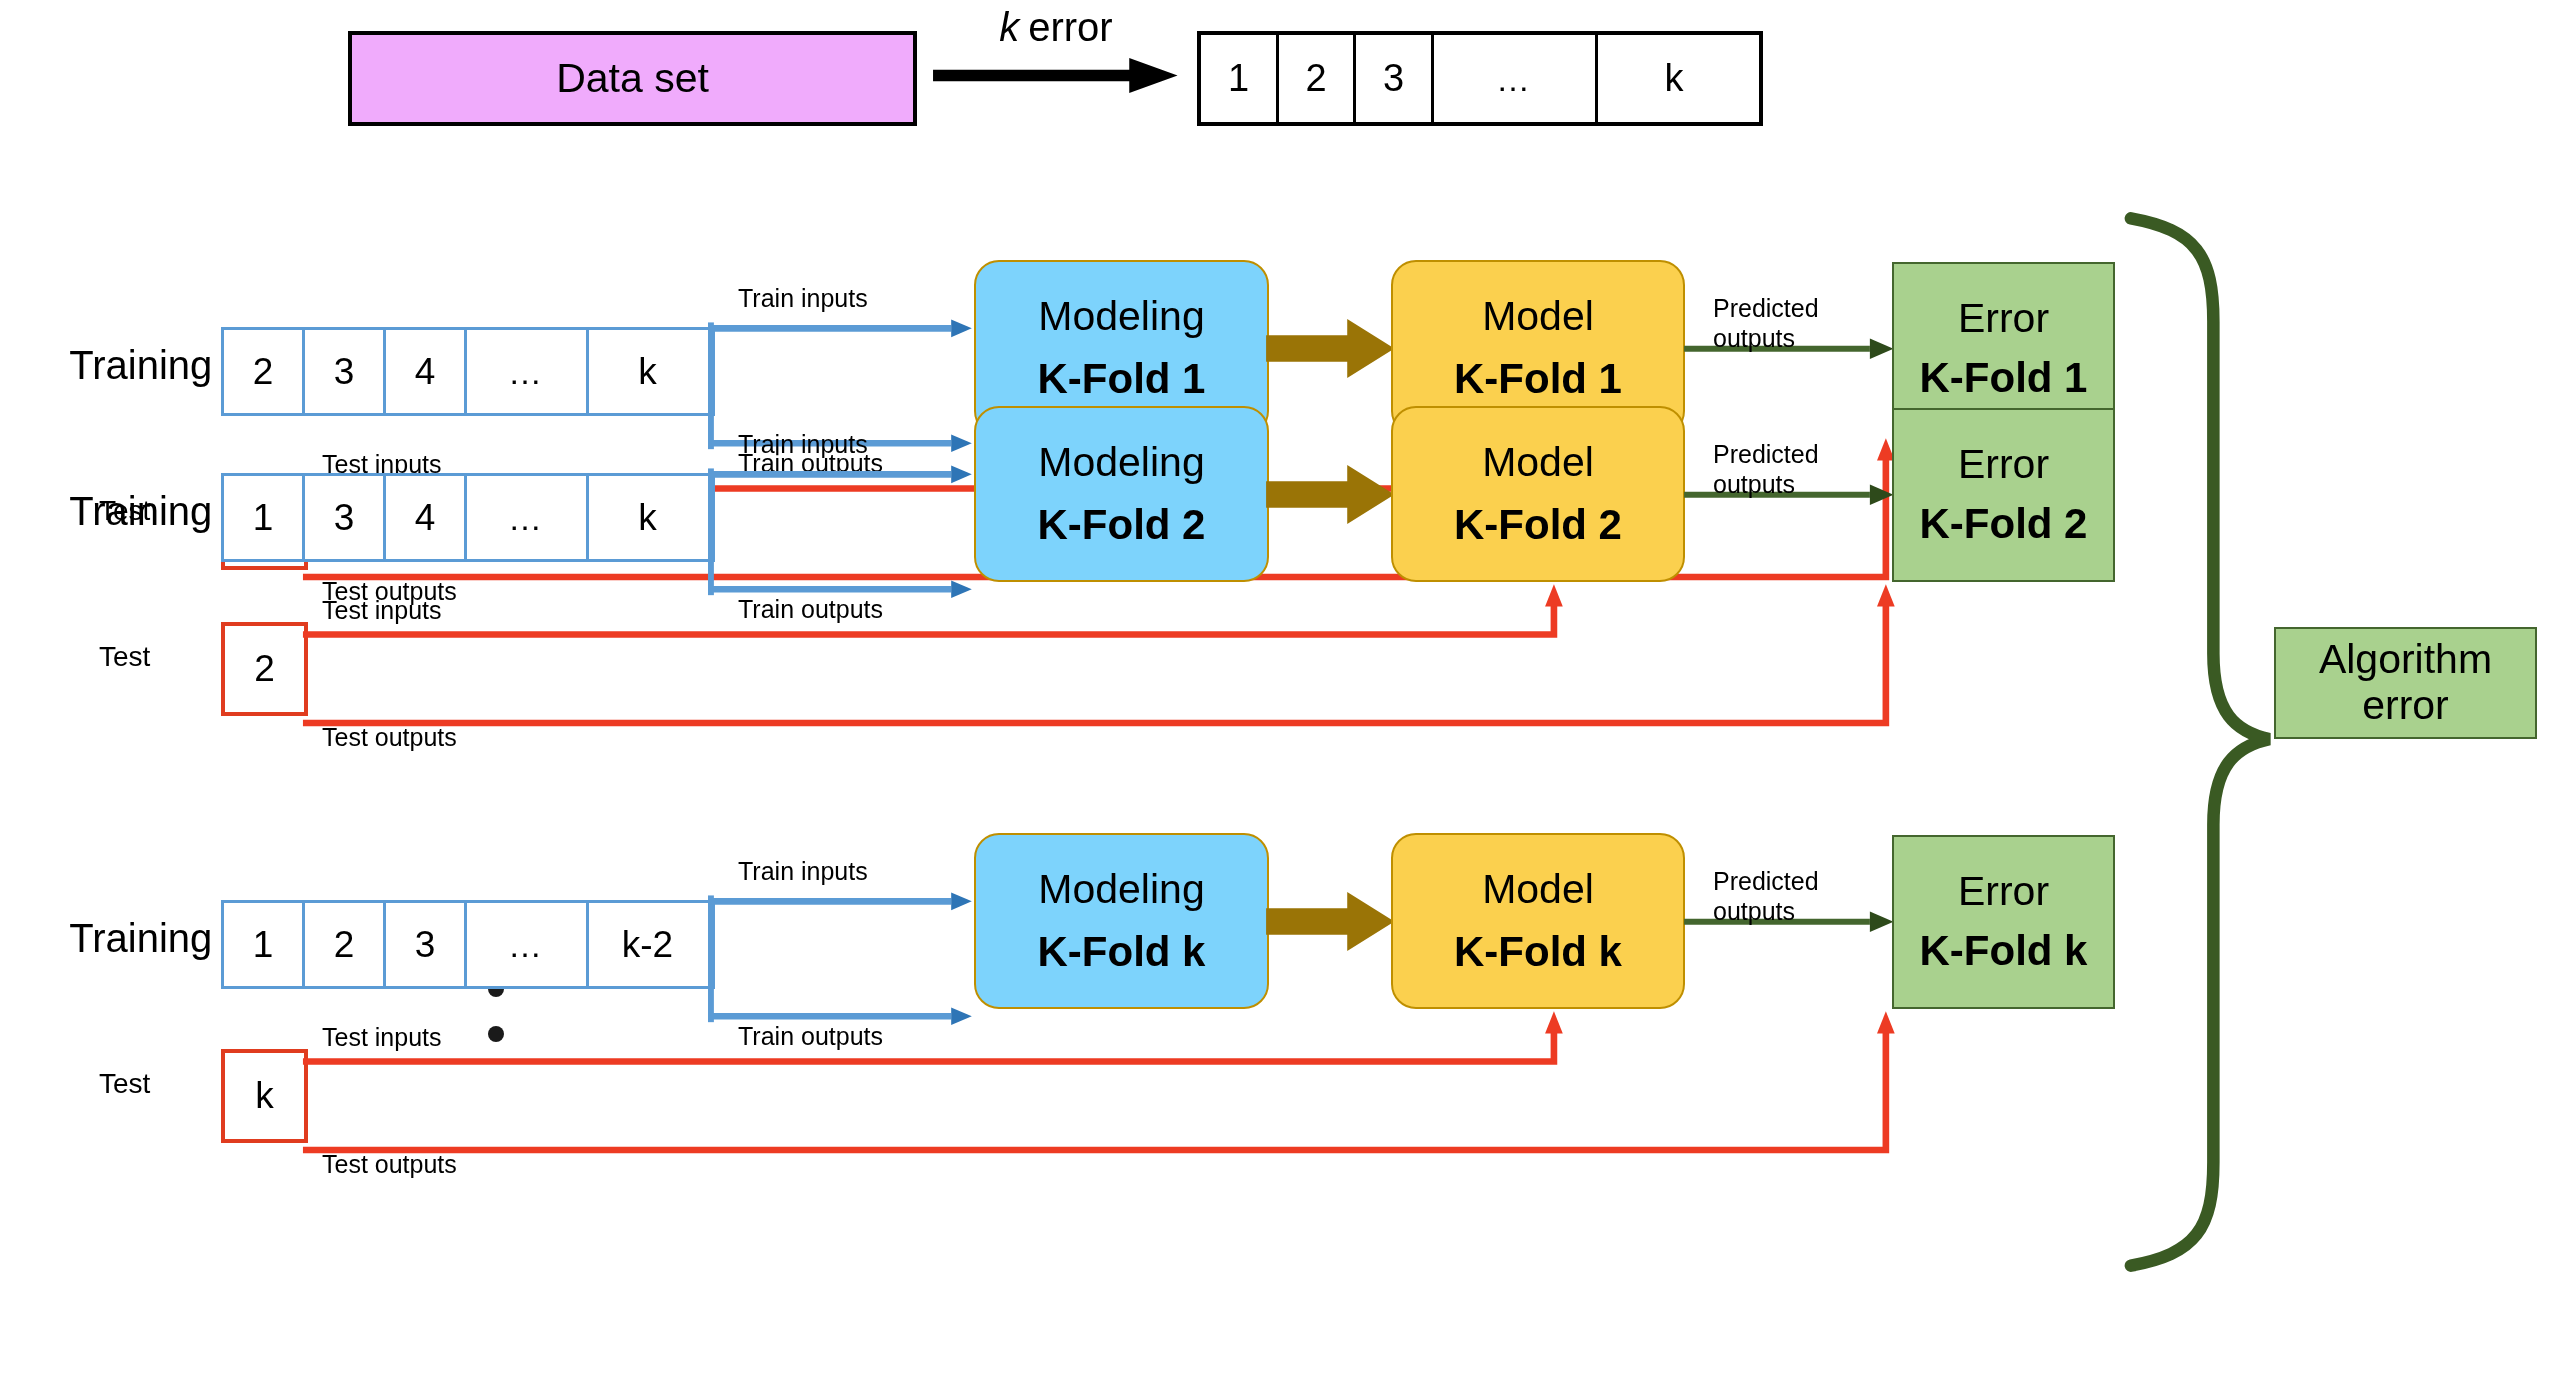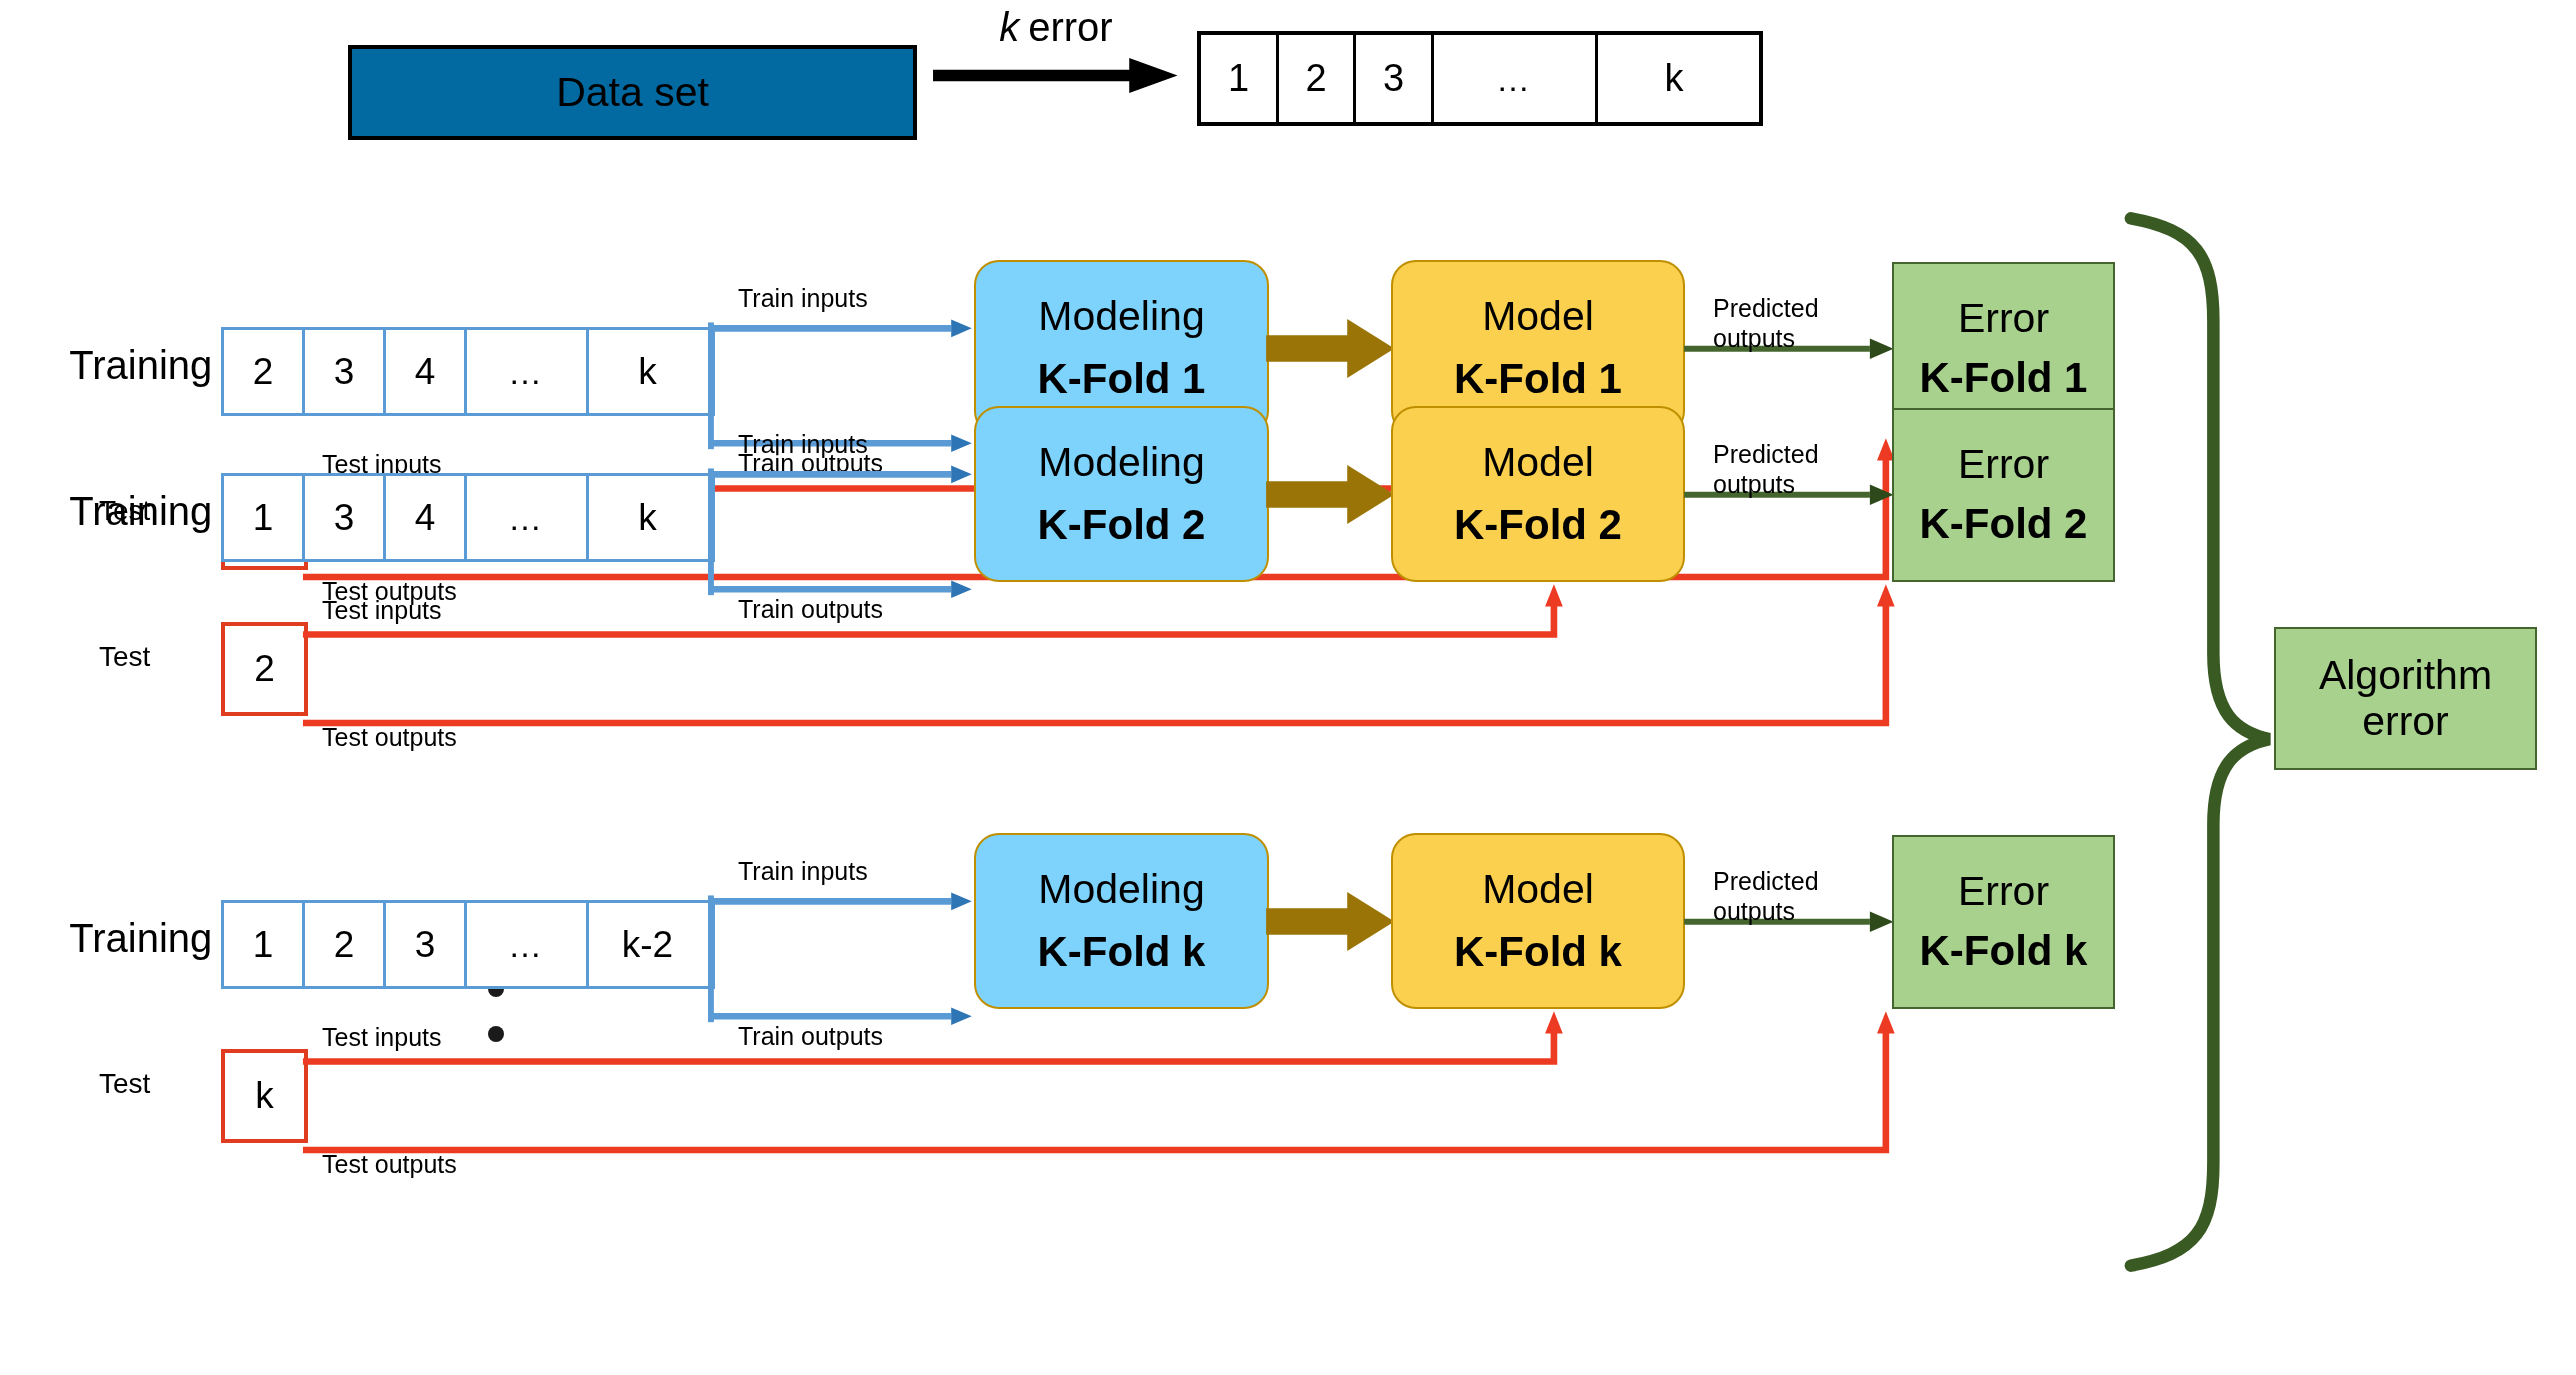--- a/index.html
+++ b/index.html
@@ -7,24 +7,23 @@
     width:2576px;height:1375px;position:relative;overflow:hidden;
     font-family:"Liberation Sans", sans-serif;
     color:#000;
   }
   .stage{position:absolute;left:0;top:0;width:2576px;height:1375px;}
   .abs{position:absolute;}
 
   
   #dataset-box{
     left:348px;top:31px;width:561px;height:87px;
-    border:4.4px solid #000;background:#0369a1;
+    border:4.4px solid #000;background:#f0abfc;
     display:flex;align-items:center;justify-content:center;
     font-size:41px;
-    margin-top:14px;
   }
   #k-folds-label{
     left:938px;top:5.9px;width:236px;height:44px;
     display:flex;align-items:center;justify-content:center;
     font-size:40px;white-space:nowrap;
   }
   #k-folds-label .ital{font-style:italic;padding-right:8.9px;}
   #k-folds-arrow{left:932px;top:55px;width:251px;height:41px;}
   #folds-box{
     left:1197px;top:31px;width:558px;height:87px;
@@ -106,21 +105,21 @@
   
   #vdots{left:478px;top:935px;width:35px;height:118px;}
   #vdots i{
     display:block;width:16px;height:16px;border-radius:50%;
     background:#1a1a1a;margin:0 auto 29.5px auto;
   }
   #vdots i:last-child{margin-bottom:0;}
 
   
   #algo-error{
-    left:2274px;top:627px;width:263px;height:143px;
+    left:2274px;top:627px;width:263px;height:112px;
     background:#A9D18E;border:2.2px solid #44662E;
     display:flex;flex-direction:column;align-items:center;justify-content:center;
     box-sizing:border-box;
   }
   #algo-error .line{font-size:41px;line-height:1.12;}
 
   svg{overflow:visible;}
 </style>
 </head>
 <body>

